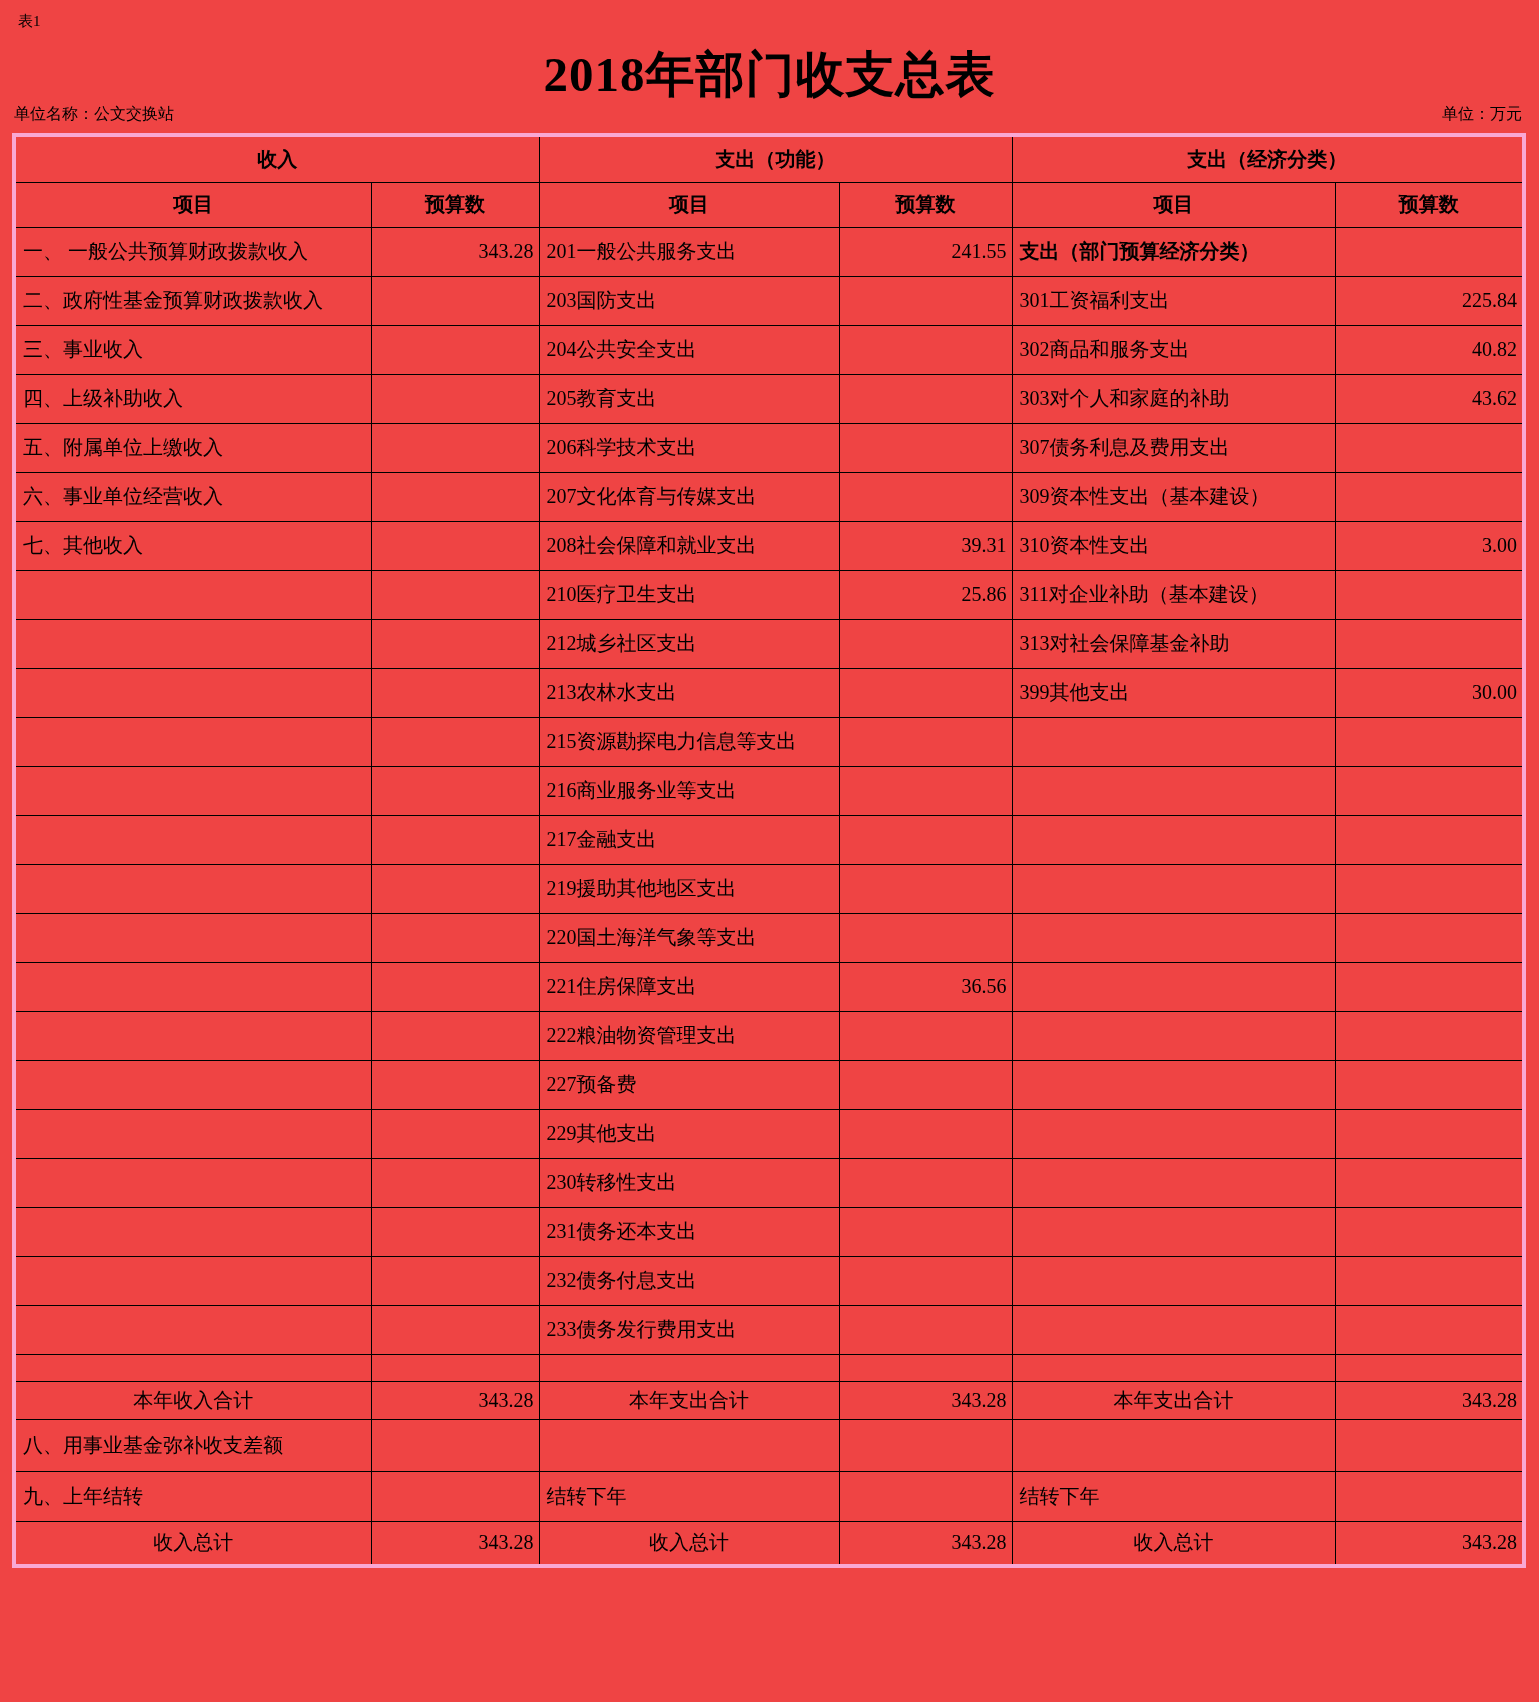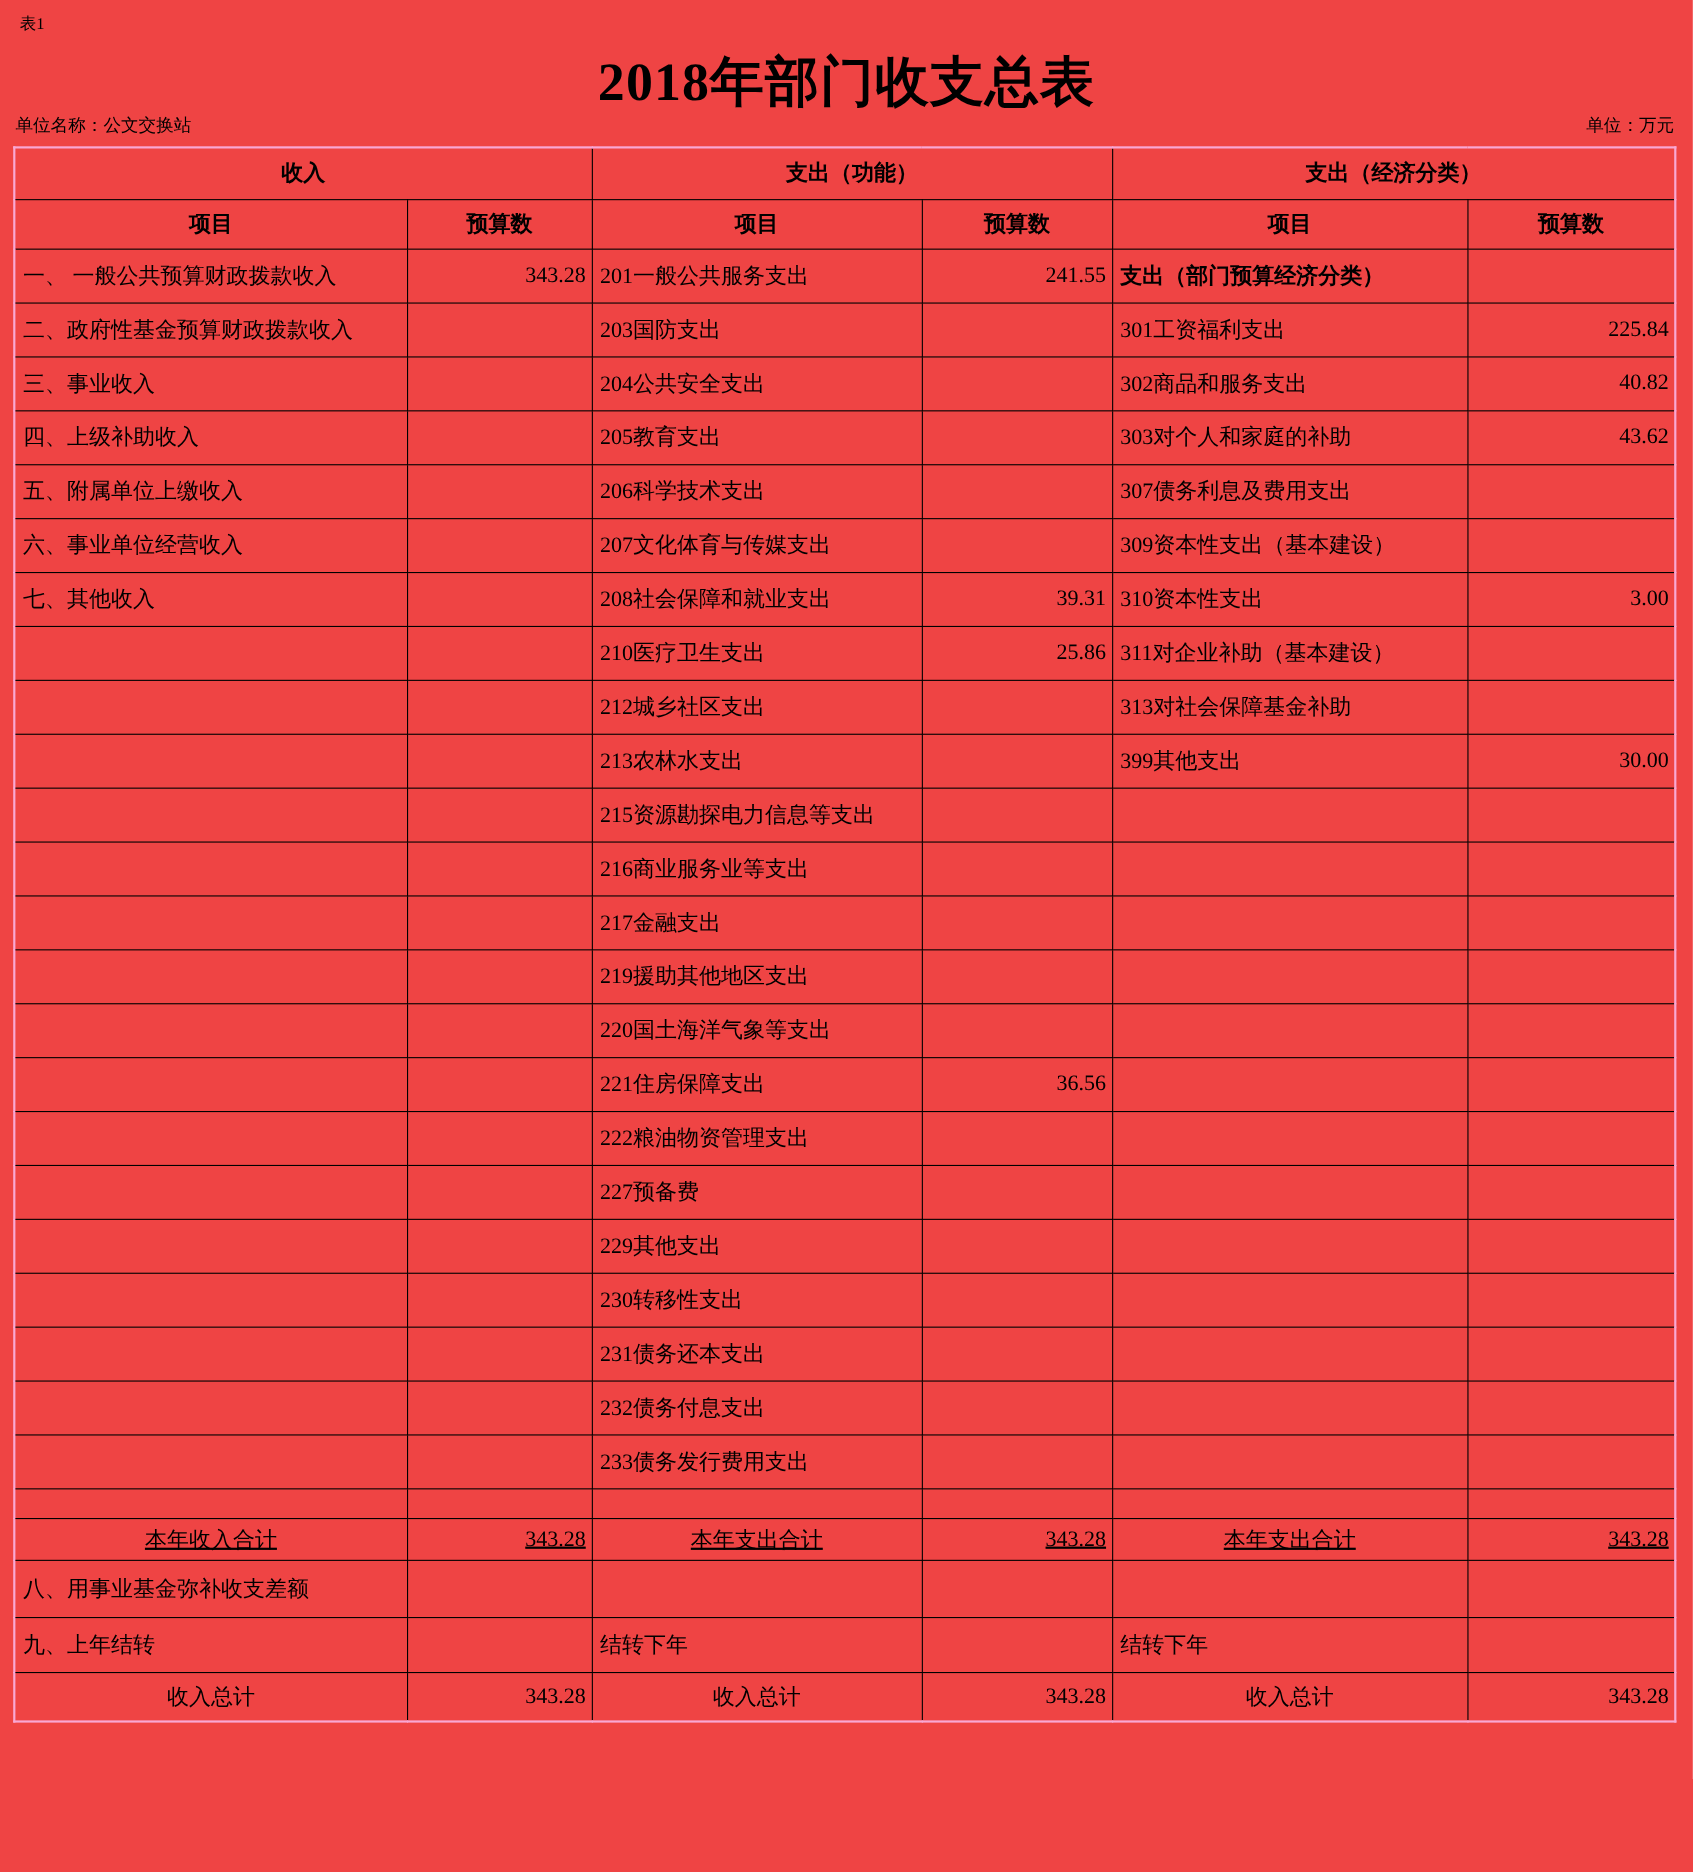--- a/index.html
+++ b/index.html
@@ -10,33 +10,33 @@
   }
   .page{position:absolute;inset:0;background:#ef4444;}
   .table-label{position:absolute;left:18px;top:12px;font-size:15px;}
   .title{position:absolute;left:0;top:42px;width:100%;margin:0;text-align:center;
          font-size:49px;font-weight:bold;letter-spacing:1px;}
   .meta-line{position:absolute;left:14px;top:104px;width:1508px;display:flex;
              justify-content:space-between;font-size:16px;}
   table.budget{
     position:absolute;left:12px;top:133px;width:1510px;
     border-collapse:collapse;table-layout:fixed;
-    border:2px solid #f9a8d4;font-size:20px;
+    border:4px solid #f9a8d4;font-size:20px;
   }
   th,td{border:1px solid #000;vertical-align:middle;overflow:hidden;white-space:nowrap;}
   thead th{font-weight:bold;text-align:center;padding:0 4px;}
   thead tr.sec-row{height:47px;}
   thead tr.sub-row{height:45px;margin-left:48px;}
   td.item{text-align:left;padding:0 7px;}
   td.num{text-align:right;padding:0 5px;}
   td.align-center{text-align:center;}
   td.bold{font-weight:bold;}
   tr.data-row{height:49px;}
   tr.spacer-row{height:27px;}
-  tr.footer-row-totals{height:38px;text-decoration:underline;}
+  tr.footer-row-totals{height:38px;}
   tr.footer-row-fund{height:52px;}
   tr.footer-row-carry{height:50px;}
   tr.footer-row-grand{height:45px;}
 </style>
 </head>
 <body>
 
 <div class="page">
   <div class="table-label">表1</div>
   <h1 class="title">2018年部门收支总表</h1>

